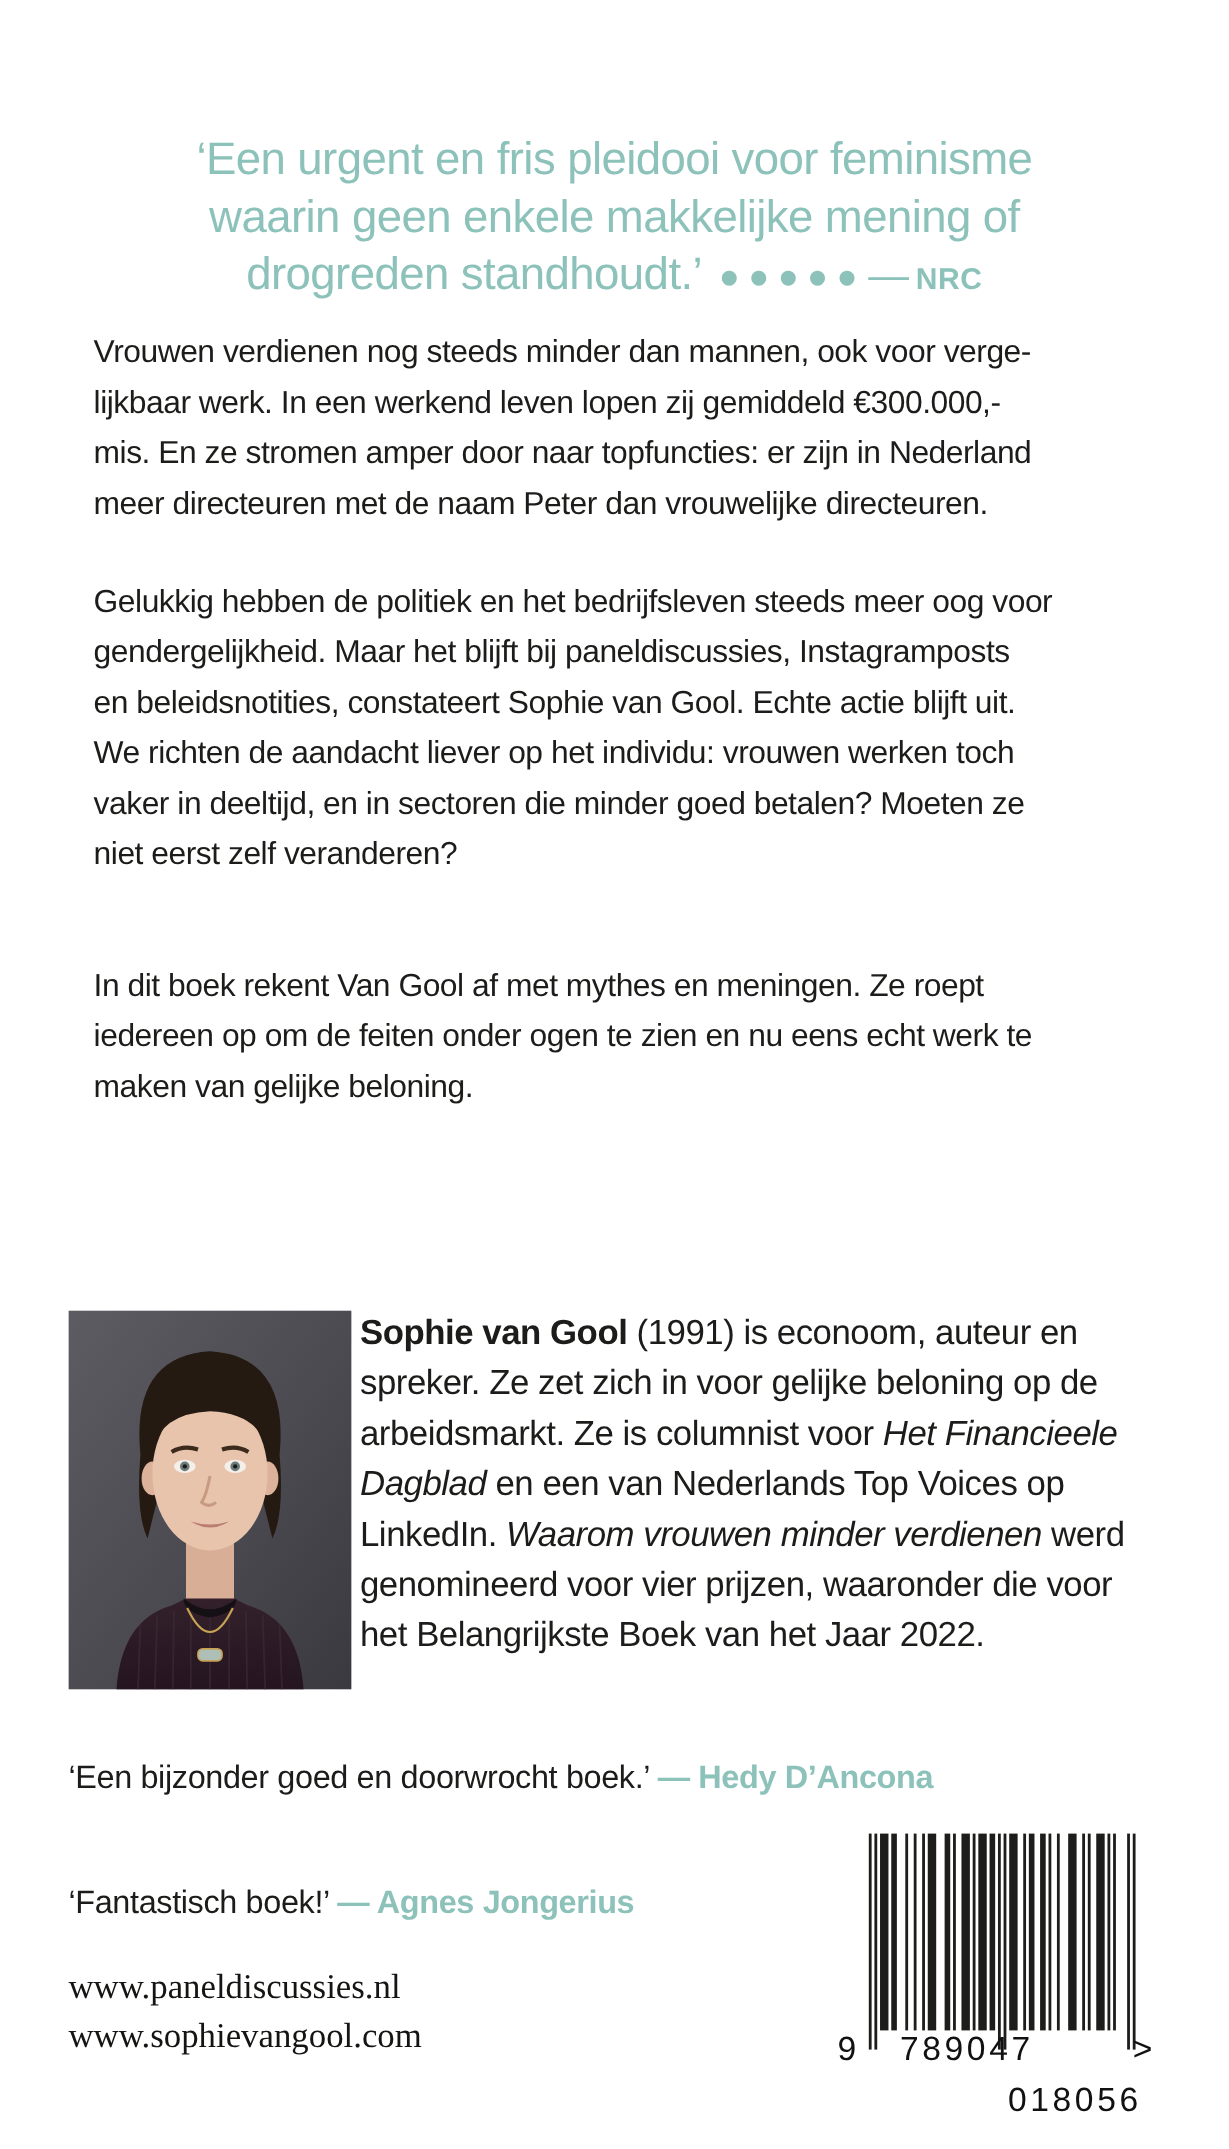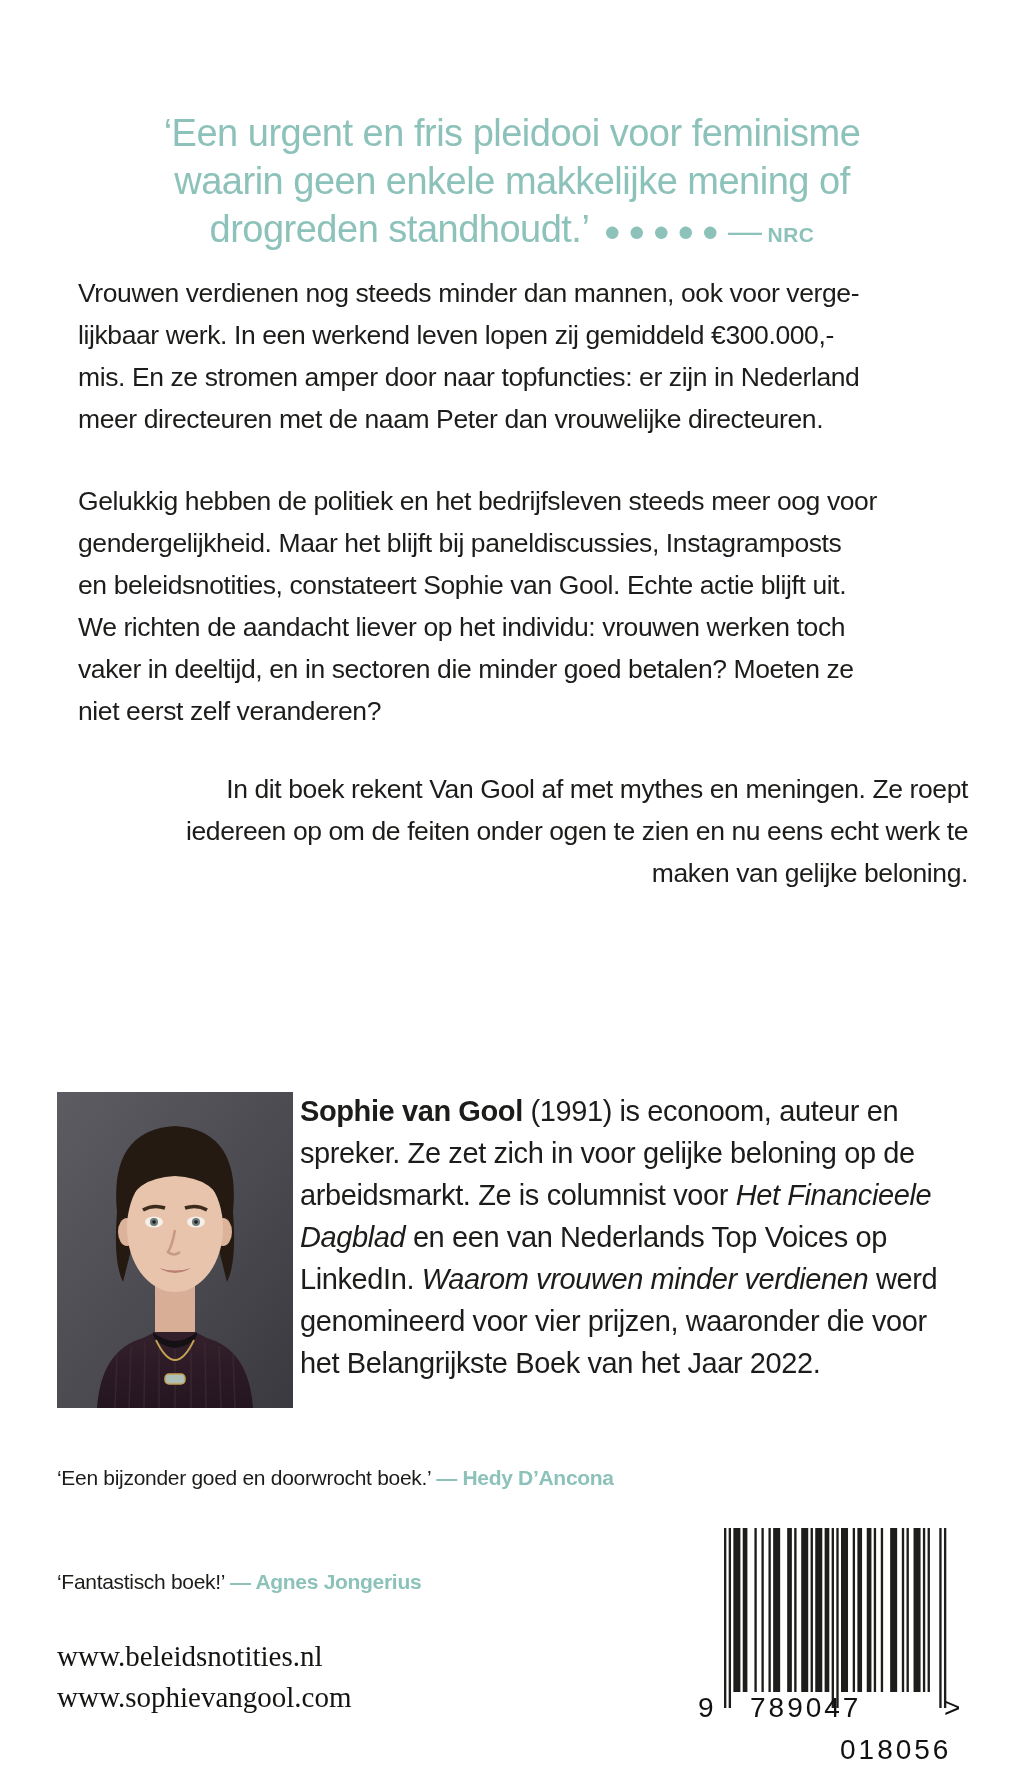--- a/index.html
+++ b/index.html
@@ -9,39 +9,39 @@
   }
   .abs{position:absolute;}
   
   .top-quote{
     top:80px;left:62px;width:900px;text-align:center;
     color:#8cc2ba;font-size:38px;line-height:48px;letter-spacing:-0.5px;
     white-space:pre-line;font-weight:400;margin-top:29px;
   }
   .rating-dots{font-size:29px;letter-spacing:7px;white-space:normal;margin-left:14px;vertical-align:1px;}
   .quote-dash{font-size:34px;white-space:normal;margin:0 6px 0 2px;}
-  .nrc{font-weight:700;font-size:21px;letter-spacing:0.5px;white-space:normal;}
+  .nrc{font-weight:700;font-size:25px;letter-spacing:0.5px;white-space:normal;}
   
   .para{
     left:78px;width:890px;font-size:26.5px;line-height:42px;
     letter-spacing:-0.4px;white-space:pre-line;color:#1c1c1a;
   }
   .para-1{top:272px;}
   .para-2{top:480px;}
-  .para-3{top:768px;text-align:right;}
+  .para-3{top:800px;}
   
   .author-photo{top:1092px;left:57px;width:236px;height:316px;}
   .bio{
     top:1090px;left:300px;width:670px;font-size:29px;line-height:42px;
     letter-spacing:-0.4px;white-space:pre-line;
   }
   .bio .b{font-weight:700;}
   .bio .i{font-style:italic;}
   
-  .endorsement{left:57px;width:900px;font-size:21px;letter-spacing:-0.3px;}
+  .endorsement{left:57px;width:900px;font-size:27px;letter-spacing:-0.3px;}
   .endorsement-1{top:1466px;}
   .endorsement-2{top:1570px;}
   .endorsement .attribution{color:#8cc2ba;font-weight:700;}
   
   .urls{
     top:1636px;left:57px;width:420px;
     font-family:"Liberation Serif",serif;font-size:29px;line-height:41px;color:#141412;
   }
   
   .barcode{top:1524px;left:694px;width:272px;height:208px;}
@@ -138,21 +138,21 @@
 arbeidsmarkt. Ze is columnist voor </span><span class="i">Het Financieele
 Dagblad</span><span> en een van Nederlands Top Voices op
 LinkedIn. </span><span class="i">Waarom vrouwen minder verdienen</span><span> werd
 genomineerd voor vier prijzen, waaronder die voor
 het Belangrijkste Boek van het Jaar 2022.</span></div>
 
 <div class="abs endorsement endorsement-1"><span>‘Een bijzonder goed en doorwrocht boek.’ </span><span class="attribution">— Hedy D’Ancona</span></div>
 <div class="abs endorsement endorsement-2"><span>‘Fantastisch boek!’ </span><span class="attribution">— Agnes Jongerius</span></div>
 
 <div class="abs urls">
-  <div>www.beleidsnotities.nl</div>
+  <div>www.paneldiscussies.nl</div>
   <div>www.sophievangool.com</div>
 </div>
 
 <div class="abs barcode">
   <svg width="272" height="200">
     <g id="barcode-bars-group" fill="#1d1d1b">
         <rect x="30.00" y="4" width="2.34" height="180"></rect>
         <rect x="34.68" y="4" width="2.34" height="180"></rect>
         <rect x="39.36" y="4" width="7.02" height="164"></rect>
         <rect x="48.72" y="4" width="4.68" height="164"></rect>

